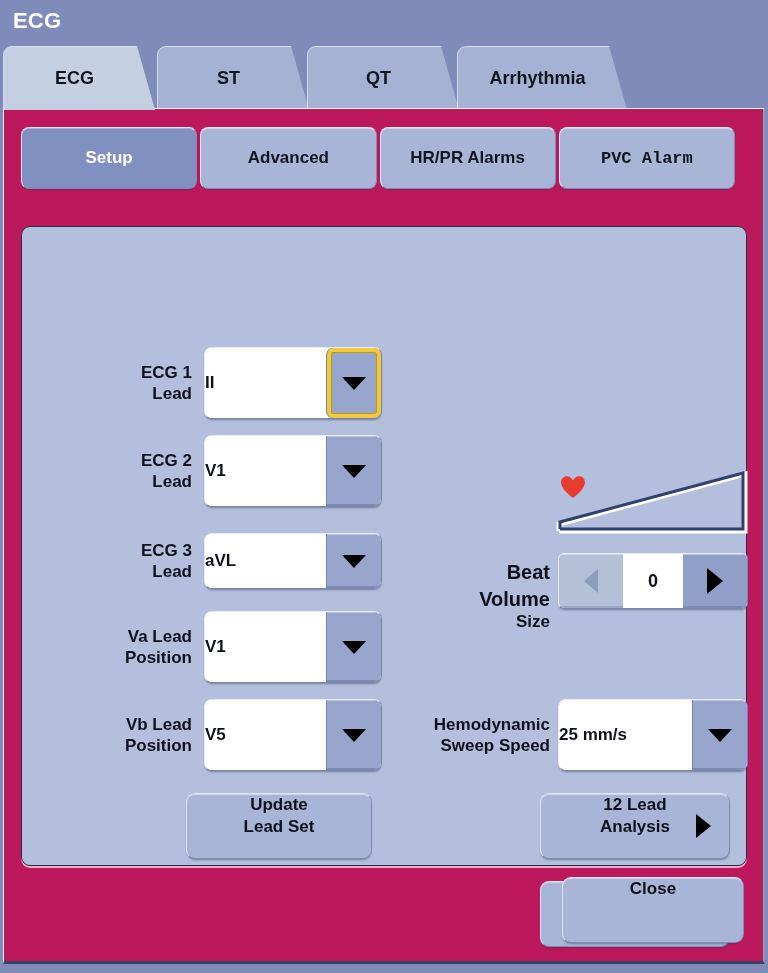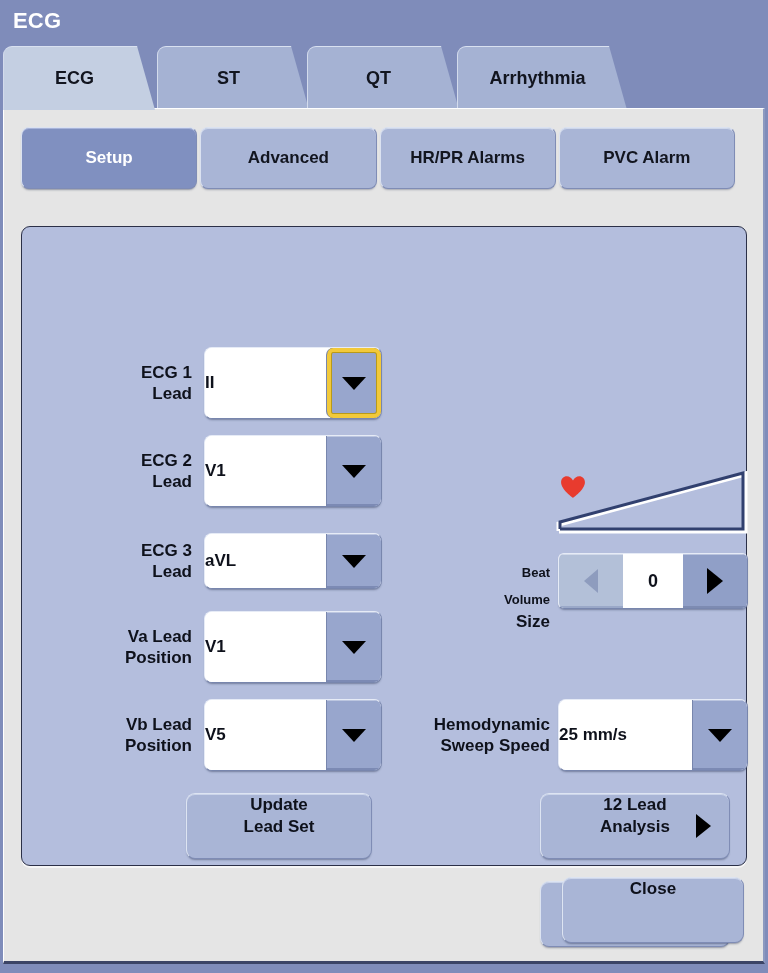--- a/index.html
+++ b/index.html
@@ -68,21 +68,21 @@
     z-index: 5;
   }
   .tab .tab-label { pointer-events: none; margin-right: 10px; }
 
   
   #frame {
     position: absolute;
     left: 3px; top: 108px;
     width: 762px; height: 856px;
     box-sizing: border-box;
-    background: #e5e5e5;
+    background: #be185d;
     border: 1px solid #ffffff;
     border-bottom: 3px solid #3b4466;
     border-right: 2px solid #8c99c0;
   }
 
   
   #subtabs {
     position: absolute;
     left: 17px; top: 18px;
     width: 726px; height: 62px;
@@ -99,21 +99,21 @@
     font-weight: bold;
     color: #12151f;
     background: #a9b5d6;
     border: 1px solid #7f8cb5;
     border-top-color: #dbe2f1;
     border-left-color: #dbe2f1;
     border-radius: 8px;
     margin-right: 3px;
     box-shadow: inset 0 1px 0 #ced7ea, 0 2px 2px -1px rgba(40,50,80,.35);
   }
-  .subtab:last-child { margin-right: 12px; }
+  .subtab:last-child { margin-right: 12px; font-family: Liberation Mono, monospace; }
   .subtab.active {
     background: #8090c0;
     color: #ffffff;
     box-shadow: inset 0 1px 0 #a7b3d9, 0 2px 2px -1px rgba(40,50,80,.45);
   }
 
   
   #content {
     position: absolute;
     left: 17px; top: 117px;
@@ -395,21 +395,21 @@
 
       <svg id="ramp" viewBox="0 0 192 66">
         <polyline points="3,62 189,62 189,5 3,55 3,62" fill="none" stroke="#ffffff" stroke-width="5"></polyline>
         <polyline points="4,60 187,60 187,4 4,53 4,60" fill="none" stroke="#31406f" stroke-width="3" stroke-linejoin="miter"></polyline>
       </svg>
 
       <svg id="heart" viewBox="0 0 24 22">
         <path d="M12 21 C12 21 1 13.4 1 6.6 C1 3.2 3.4 1 6.2 1 C8.6 1 10.8 2.6 12 4.9 C13.2 2.6 15.4 1 17.8 1 C20.6 1 23 3.2 23 6.6 C23 13.4 12 21 12 21 Z" fill="#e83b2e"></path>
       </svg>
 
-      <div class="fieldlabel" style="position:absolute; left:440px; top:332px; width:88px; line-height:27px; font-size:13px;">Beat
+      <div class="fieldlabel" style="position:absolute; left:440px; top:332px; width:88px; line-height:27px; font-size:20px;">Beat
 Volume</div>
 
       <div id="stepper">
         <div class="stepbtn dec">
           <span class="caret-left-dim"></span>
         </div>
         <div class="stepval">0</div>
         <div class="stepbtn inc">
           <span class="caret-right-solid"></span>
         </div>

